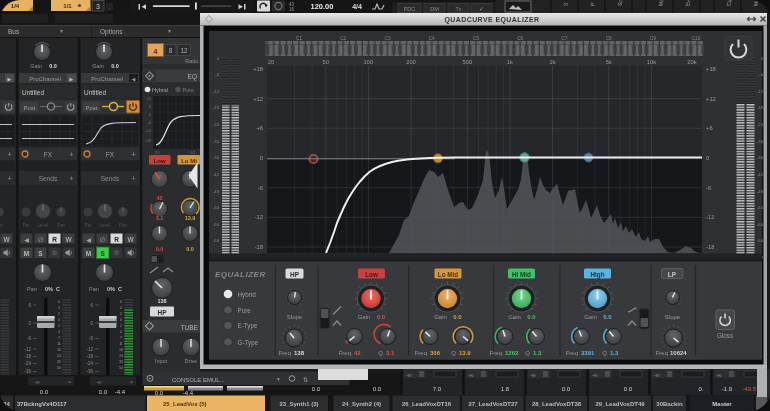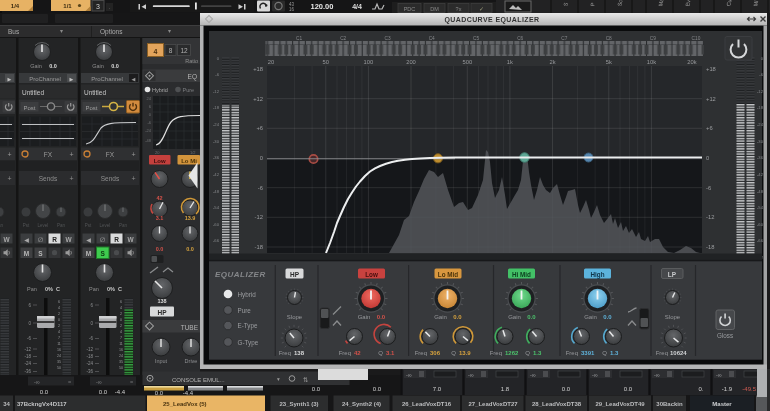--- a/index.html
+++ b/index.html
@@ -1,17 +1,17 @@
 <!DOCTYPE html>
 <html><head>
 <meta charset="utf-8">
 <style>
 html,body{margin:0;padding:0;background:#101010;}
 #app{position:relative;width:770px;height:411px;overflow:hidden;background:#181818;
-font-family:"Liberation Sans", sans-serif;}
+font-family:"Liberation Sans", sans-serif;border-radius:20px;}
 svg{position:absolute;left:0;top:0;}
 text{font-family:"Liberation Sans", sans-serif;}
 </style>
 </head>
 <body>
 <div id="app">
 <svg width="770" height="411" viewBox="0 0 770 411">
 <defs>
 <linearGradient id="tbar" x1="0" y1="0" x2="0" y2="1">
   <stop offset="0" stop-color="#e9e9e9"></stop>

